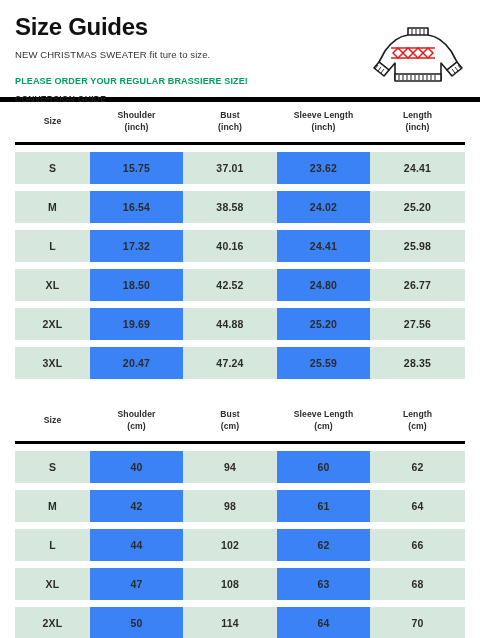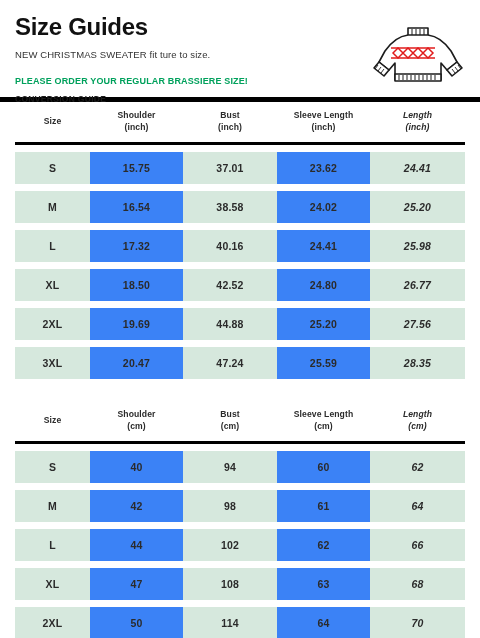--- a/index.html
+++ b/index.html
@@ -128,21 +128,21 @@
   }
   .cell.hl {
     background: #3b82f6;
   }
 
   
   .c-size     { width: 75px; }
   .c-shoulder { width: 93px; }
   .c-bust     { width: 94px; }
   .c-sleeve   { width: 93px; text-align: center; }
-  .c-length   { width: 95px; font-style: italic; }
+  .c-length   { width: 95px; }
 
   .spacer-tables { height: 22px; }
 </style>
 </head>
 <body>
 
 <div class="page">
 
   <div class="header">
     <div class="title">Size Guides</div>

